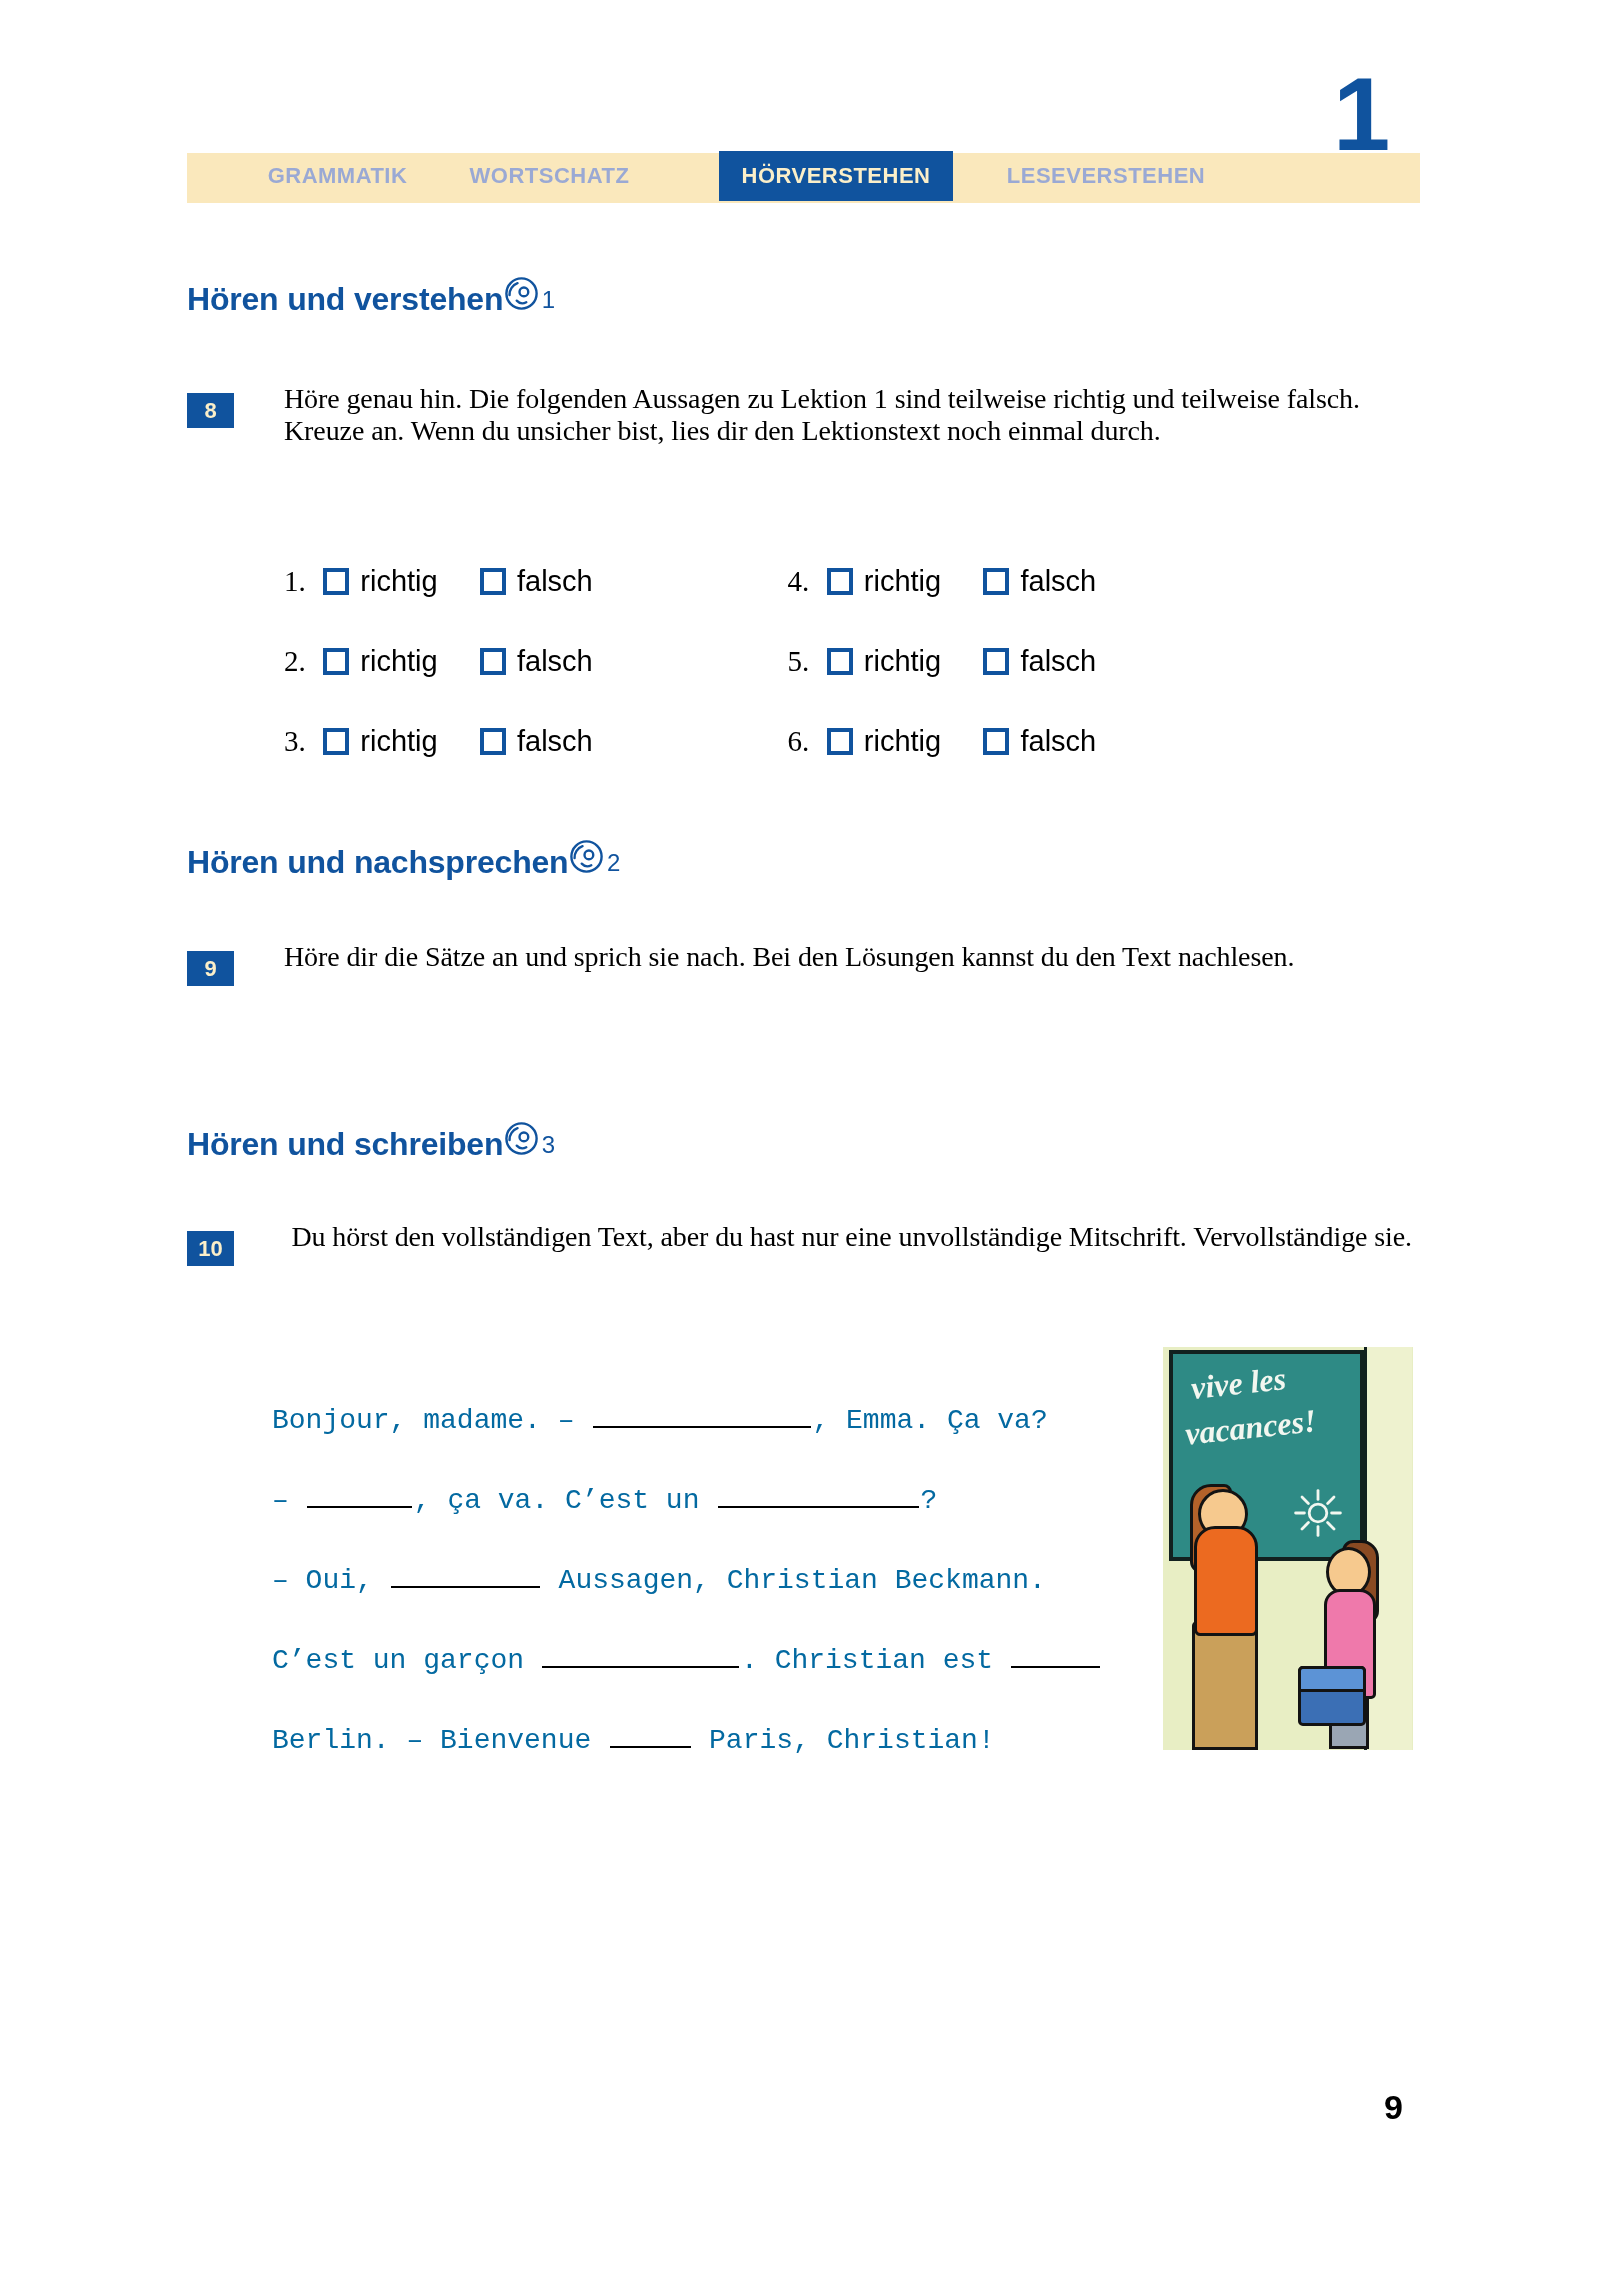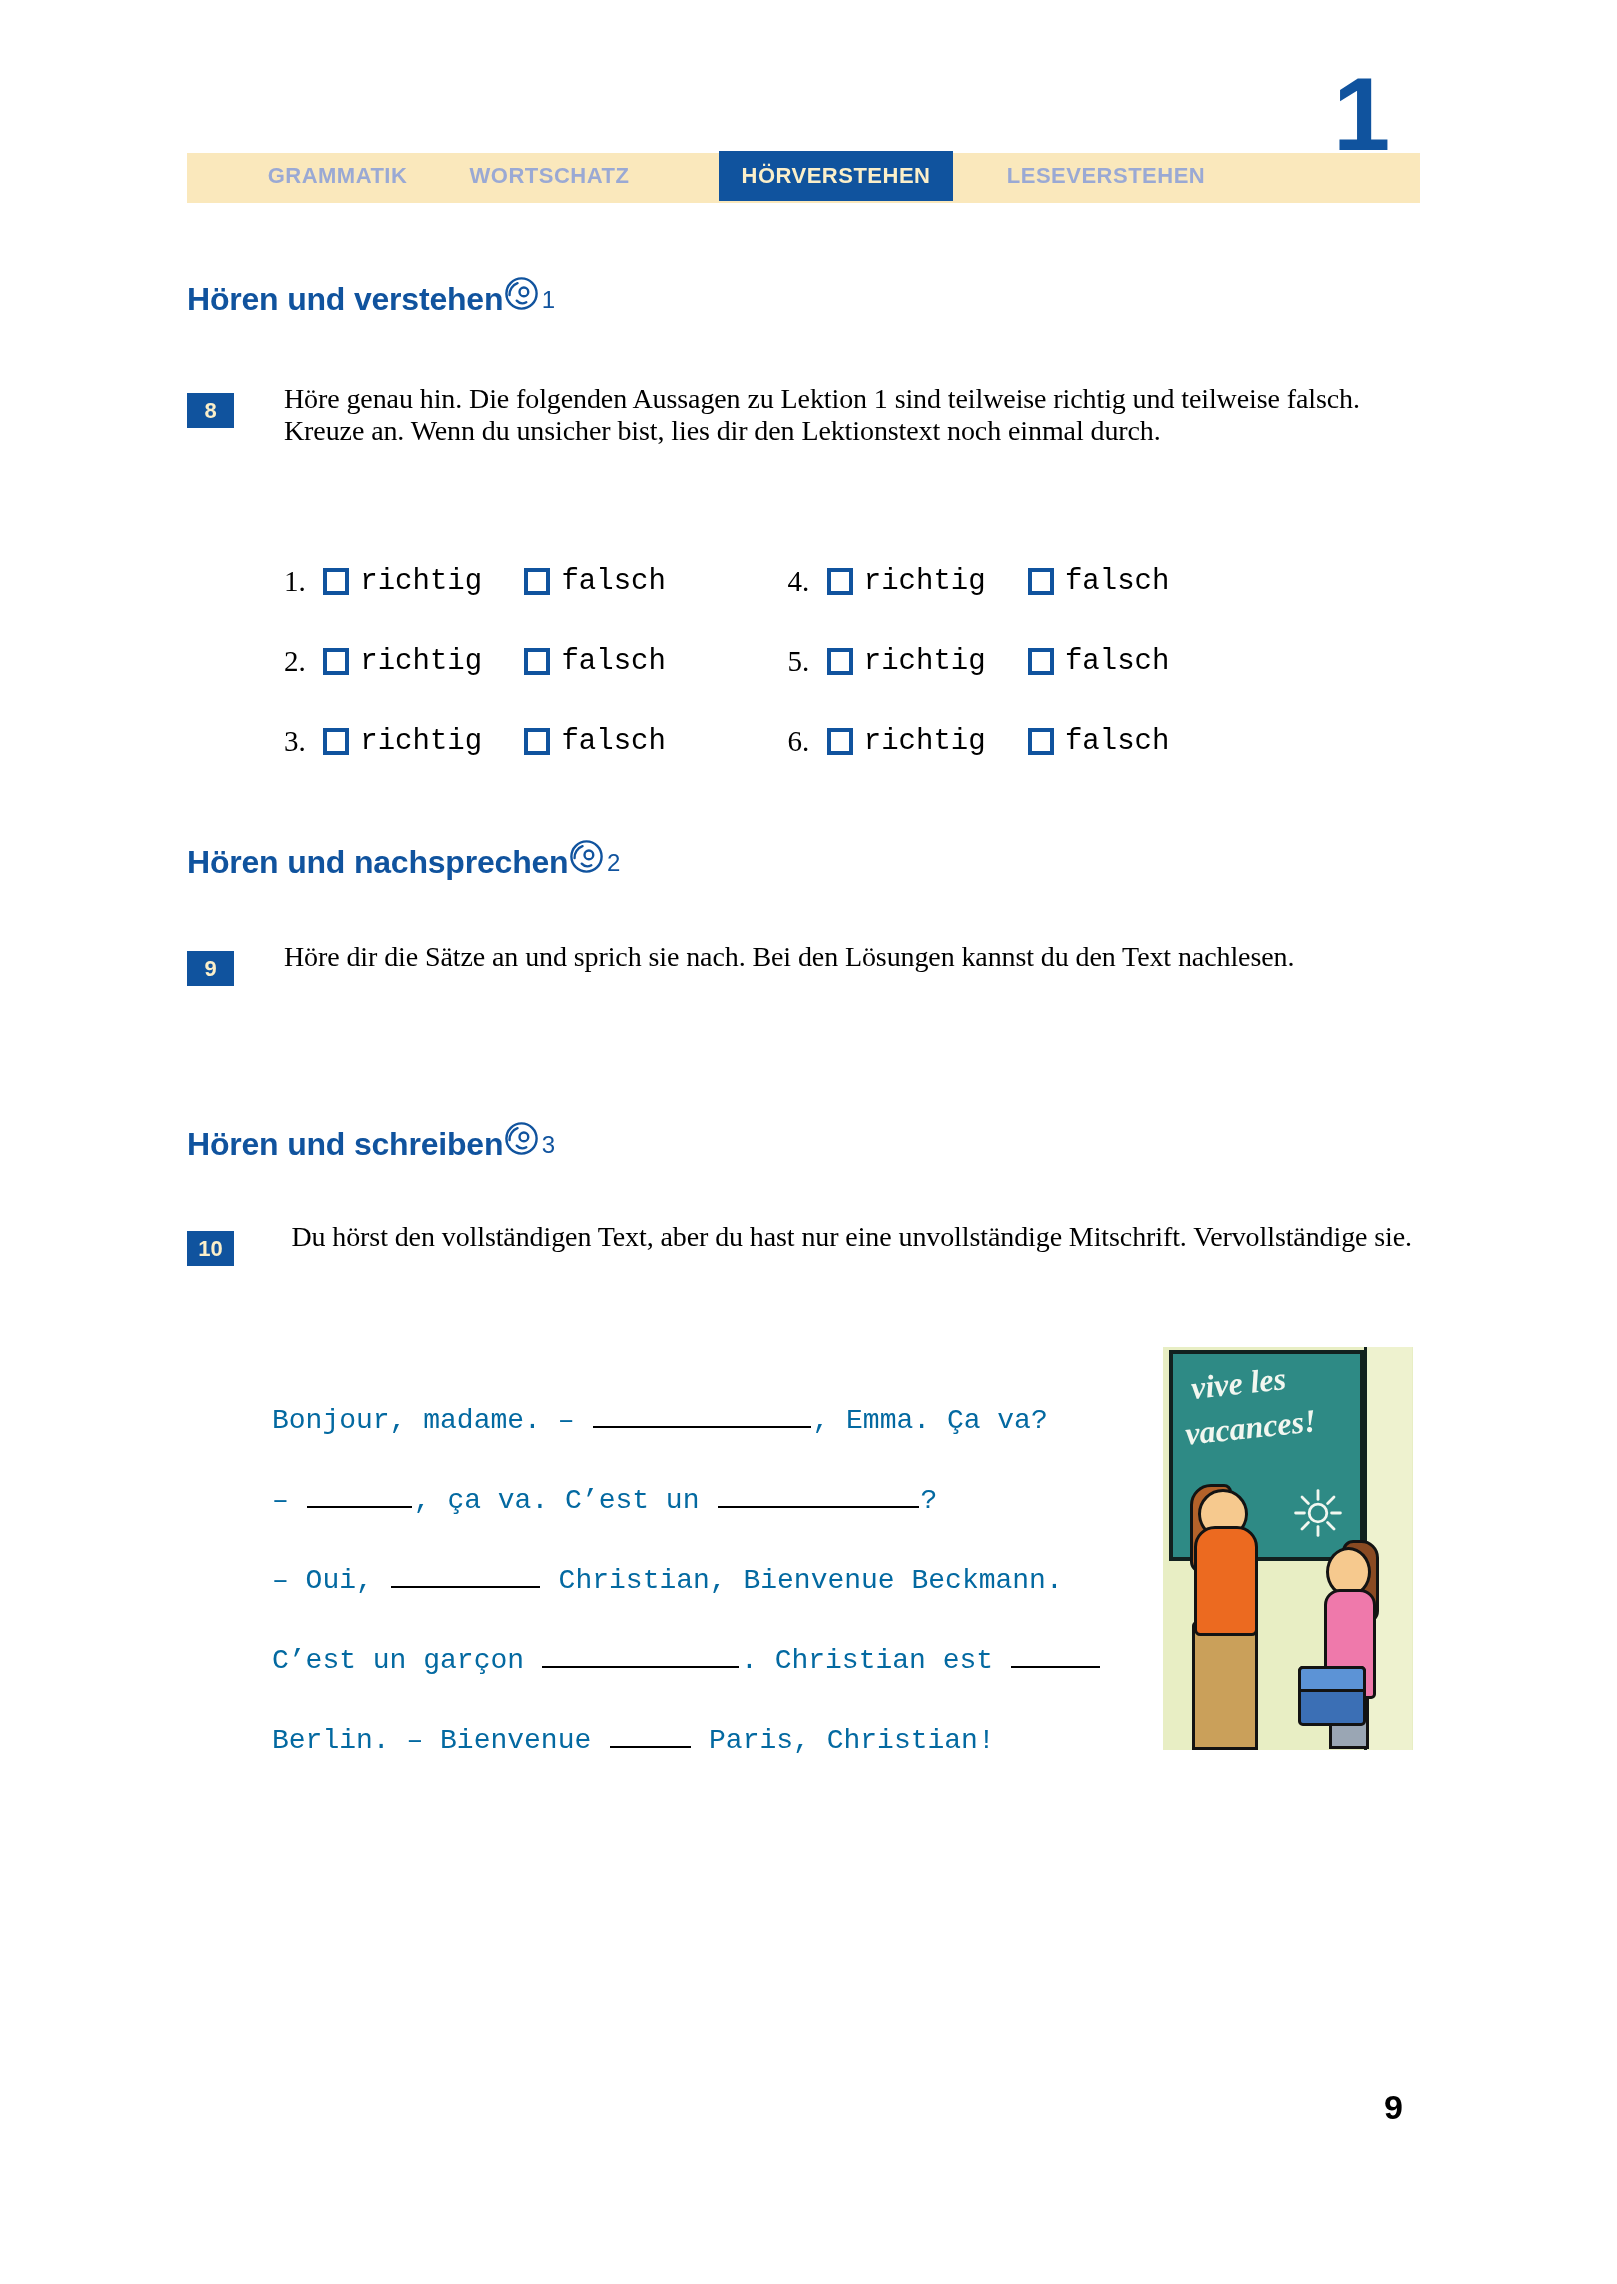--- a/index.html
+++ b/index.html
@@ -157,21 +157,21 @@
   .checkbox {
     width: 26px;
     height: 27px;
     border: 4px solid #10539e;
     background: #ffffff;
     box-sizing: border-box;
     margin-right: 11.3px;
     flex: none;
   }
   .cb-label {
-    font-family: Liberation Mono, monospace;
+    font-family: Liberation Sans, sans-serif;
     font-size: 29px;
     color: #000;
     margin-right: 42px;
   }
   .cb-label.last { margin-right: 0; }
 
   
   #dialogue {
     position: absolute;
     left: 272px;
@@ -415,21 +415,21 @@
   </span>
   <span class="track-num">3</span>
 </div>
 
 <div class="ex-badge" id="badge-10">10</div>
 <div class="ex-text" id="text-10">Du hörst den vollständigen Text, aber du hast nur eine unvollständige Mitschrift. Vervollständige sie.</div>
 
 <div id="dialogue">
     <div class="dlg-line"><span>Bonjour, madame. – </span><span class="blank" style="width: 218px;"></span><span>, Emma. Ça va?</span></div>
     <div class="dlg-line"><span>– </span><span class="blank" style="width: 105px;"></span><span>, ça va. C’est un </span><span class="blank" style="width: 201px;"></span><span>?</span></div>
-    <div class="dlg-line"><span>– Oui, </span><span class="blank" style="width: 149px;"></span><span> Christian, Bienvenue Beckmann.</span></div>
+    <div class="dlg-line"><span>– Oui, </span><span class="blank" style="width: 149px;"></span><span> Aussagen, Christian Beckmann.</span></div>
     <div class="dlg-line"><span>C’est un garçon </span><span class="blank" style="width: 197px;"></span><span>. Christian est </span><span class="blank" style="width: 89px;"></span></div>
     <div class="dlg-line"><span>Berlin. – Bienvenue </span><span class="blank" style="width: 81px;"></span><span> Paris, Christian!</span></div>
   </div>
 
 <div id="illustration">
   <div class="ill-chalkboard">
     <div class="ill-chalk-text" id="chalk-line-1">vive les</div>
     <div class="ill-chalk-text" id="chalk-line-2">vacances!</div>
     <svg class="ill-sun" viewBox="0 0 60 60">
       <circle cx="30" cy="30" r="11" fill="none" stroke="#f2f7f0" stroke-width="3.5"></circle>

